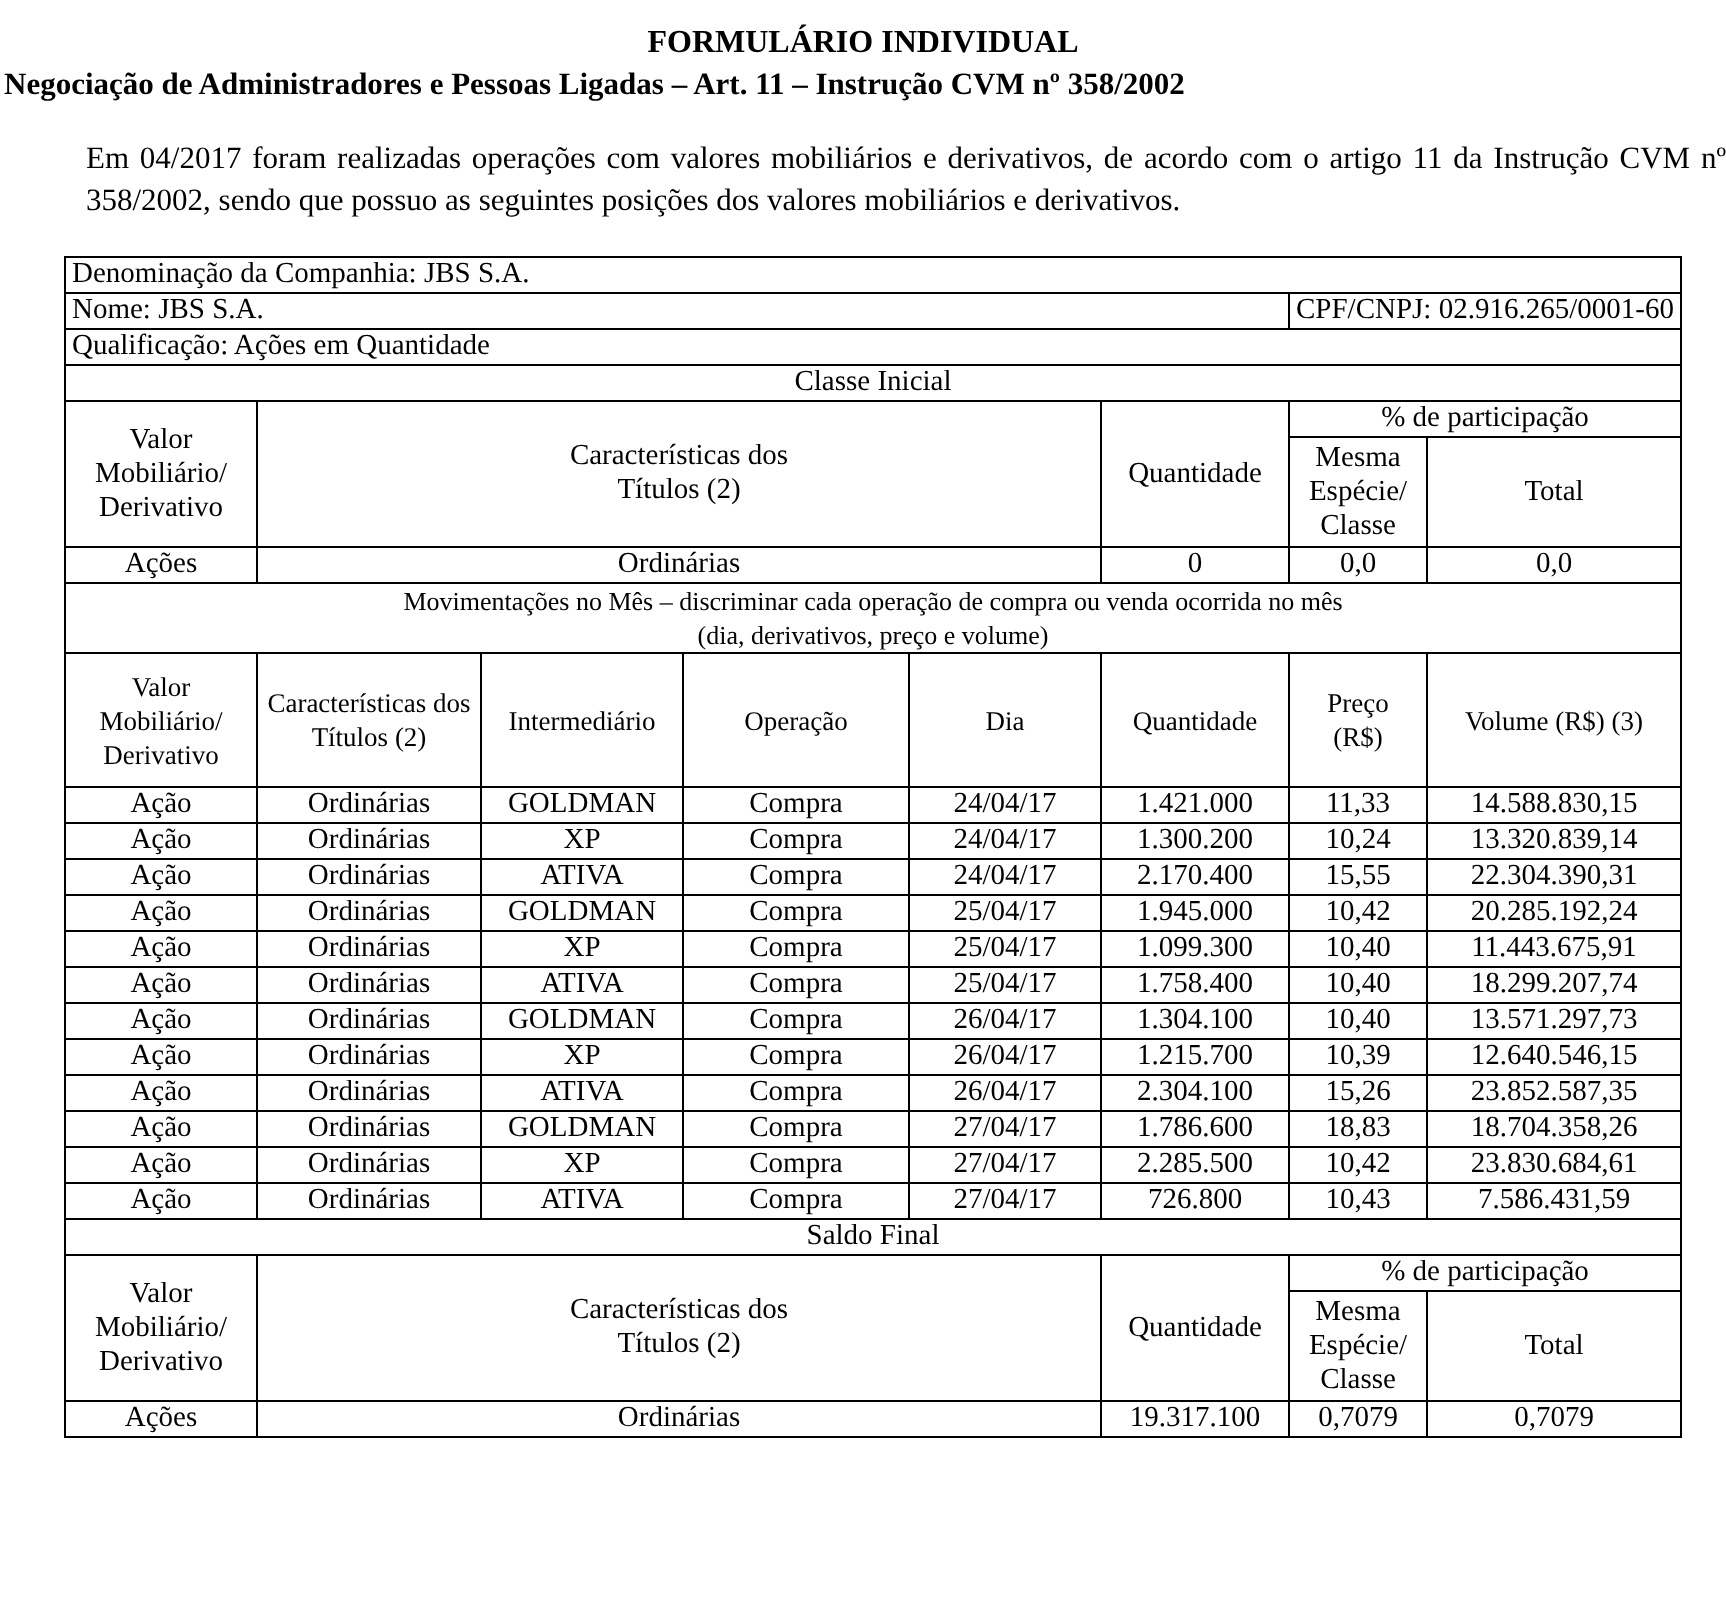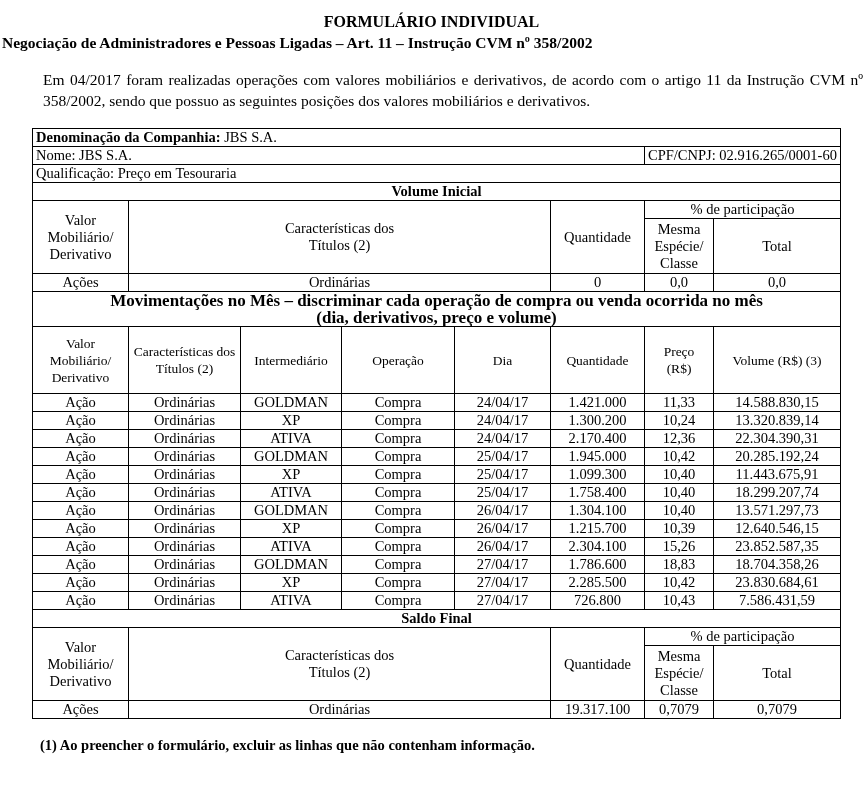--- a/index.html
+++ b/index.html
@@ -20,21 +20,21 @@
     font-size: 15.5px; line-height: 21px; text-align: justify; margin-left: 17px;
   }
   table.form {
     position: absolute; left: 32px; top: 128px; width: 808px;
     border-collapse: collapse; font-size: 14.5px; table-layout: fixed;
   }
   table.form td {
     border: 1.5px solid #000; padding: 0 3px; line-height: 17px; vertical-align: middle;
   }
   .c { text-align: center; }
-  .b { font-weight: bold; }
+  .b { font-weight: normal; }
   .hdr td { line-height: 18px; }
   .row td { height: 17px; padding: 0 2px; }
   .notes {
     position: absolute; left: 29px; top: 735px; font-weight: bold; font-size: 14.5px; line-height: 20.5px;
   }
   .notes div:first-child { padding-left: 11px; }
   .notes div:not(:first-child) { padding-left: 0; }
 </style>
 </head>
 <body>
@@ -56,25 +56,25 @@
   </colgroup>
   <tbody>
     <tr>
       <td colspan="8"><span class="b">Denominação da Companhia:</span><span> JBS S.A.</span></td>
     </tr>
     <tr>
       <td colspan="6">Nome: JBS S.A.</td>
       <td colspan="2">CPF/CNPJ: 02.916.265/0001-60</td>
     </tr>
     <tr>
-      <td colspan="8">Qualificação: Preço em Tesouraria</td>
-    </tr>
-
-    <tr>
-      <td colspan="8" class="c b">Volume Inicial</td>
+      <td colspan="8">Qualificação: Ações em Quantidade</td>
+    </tr>
+
+    <tr>
+      <td colspan="8" class="c b">Classe Inicial</td>
     </tr>
     <tr class="hdr">
       <td rowspan="2" class="c" style="font-size:14.5px">Valor Mobiliário/ Derivativo</td>
       <td rowspan="2" colspan="4" class="c">
           <div style="width:110px;margin:0 auto">Características dos Títulos (2)</div>
         </td>
       <td rowspan="2" class="c">Quantidade</td>
       <td colspan="2" class="c">% de participação</td>
     </tr>
     <tr class="hdr">
@@ -85,21 +85,21 @@
     </tr>
     <tr>
       <td class="c">Ações</td>
       <td colspan="4" class="c">Ordinárias</td>
       <td class="c">0</td>
       <td class="c">0,0</td>
       <td class="c">0,0</td>
     </tr>
 
     <tr>
-      <td colspan="8" class="c b" style="font-size:17px">
+      <td colspan="8" class="c b" style="font-size:13px">
         <div>Movimentações no Mês – discriminar cada operação de compra ou venda ocorrida no mês</div>
         <div>(dia, derivativos, preço e volume)</div>
       </td>
     </tr>
     <tr class="hdr" style="font-size:13.5px">
       <td class="c">Valor Mobiliário/ Derivativo</td>
       <td class="c">Características dos Títulos (2)</td>
       <td class="c">Intermediário</td>
       <td class="c">Operação</td>
       <td class="c">Dia</td>
@@ -131,21 +131,21 @@
         <td class="c">10,24</td>
         <td class="c">13.320.839,14</td>
       </tr>
       <tr class="row">
         <td class="c">Ação</td>
         <td class="c">Ordinárias</td>
         <td class="c">ATIVA</td>
         <td class="c">Compra</td>
         <td class="c">24/04/17</td>
         <td class="c">2.170.400</td>
-        <td class="c">12,36</td>
+        <td class="c">15,55</td>
         <td class="c">22.304.390,31</td>
       </tr>
       <tr class="row">
         <td class="c">Ação</td>
         <td class="c">Ordinárias</td>
         <td class="c">GOLDMAN</td>
         <td class="c">Compra</td>
         <td class="c">25/04/17</td>
         <td class="c">1.945.000</td>
         <td class="c">10,42</td>
@@ -255,14 +255,13 @@
       <td class="c">Ações</td>
       <td colspan="4" class="c">Ordinárias</td>
       <td class="c">19.317.100</td>
       <td class="c">0,7079</td>
       <td class="c">0,7079</td>
     </tr>
   </tbody>
 </table>
 
 <div class="notes">
-  <div>(1) Ao preencher o formulário, excluir as linhas que não contenham informação.</div>
 </div>
 
 </body></html>

